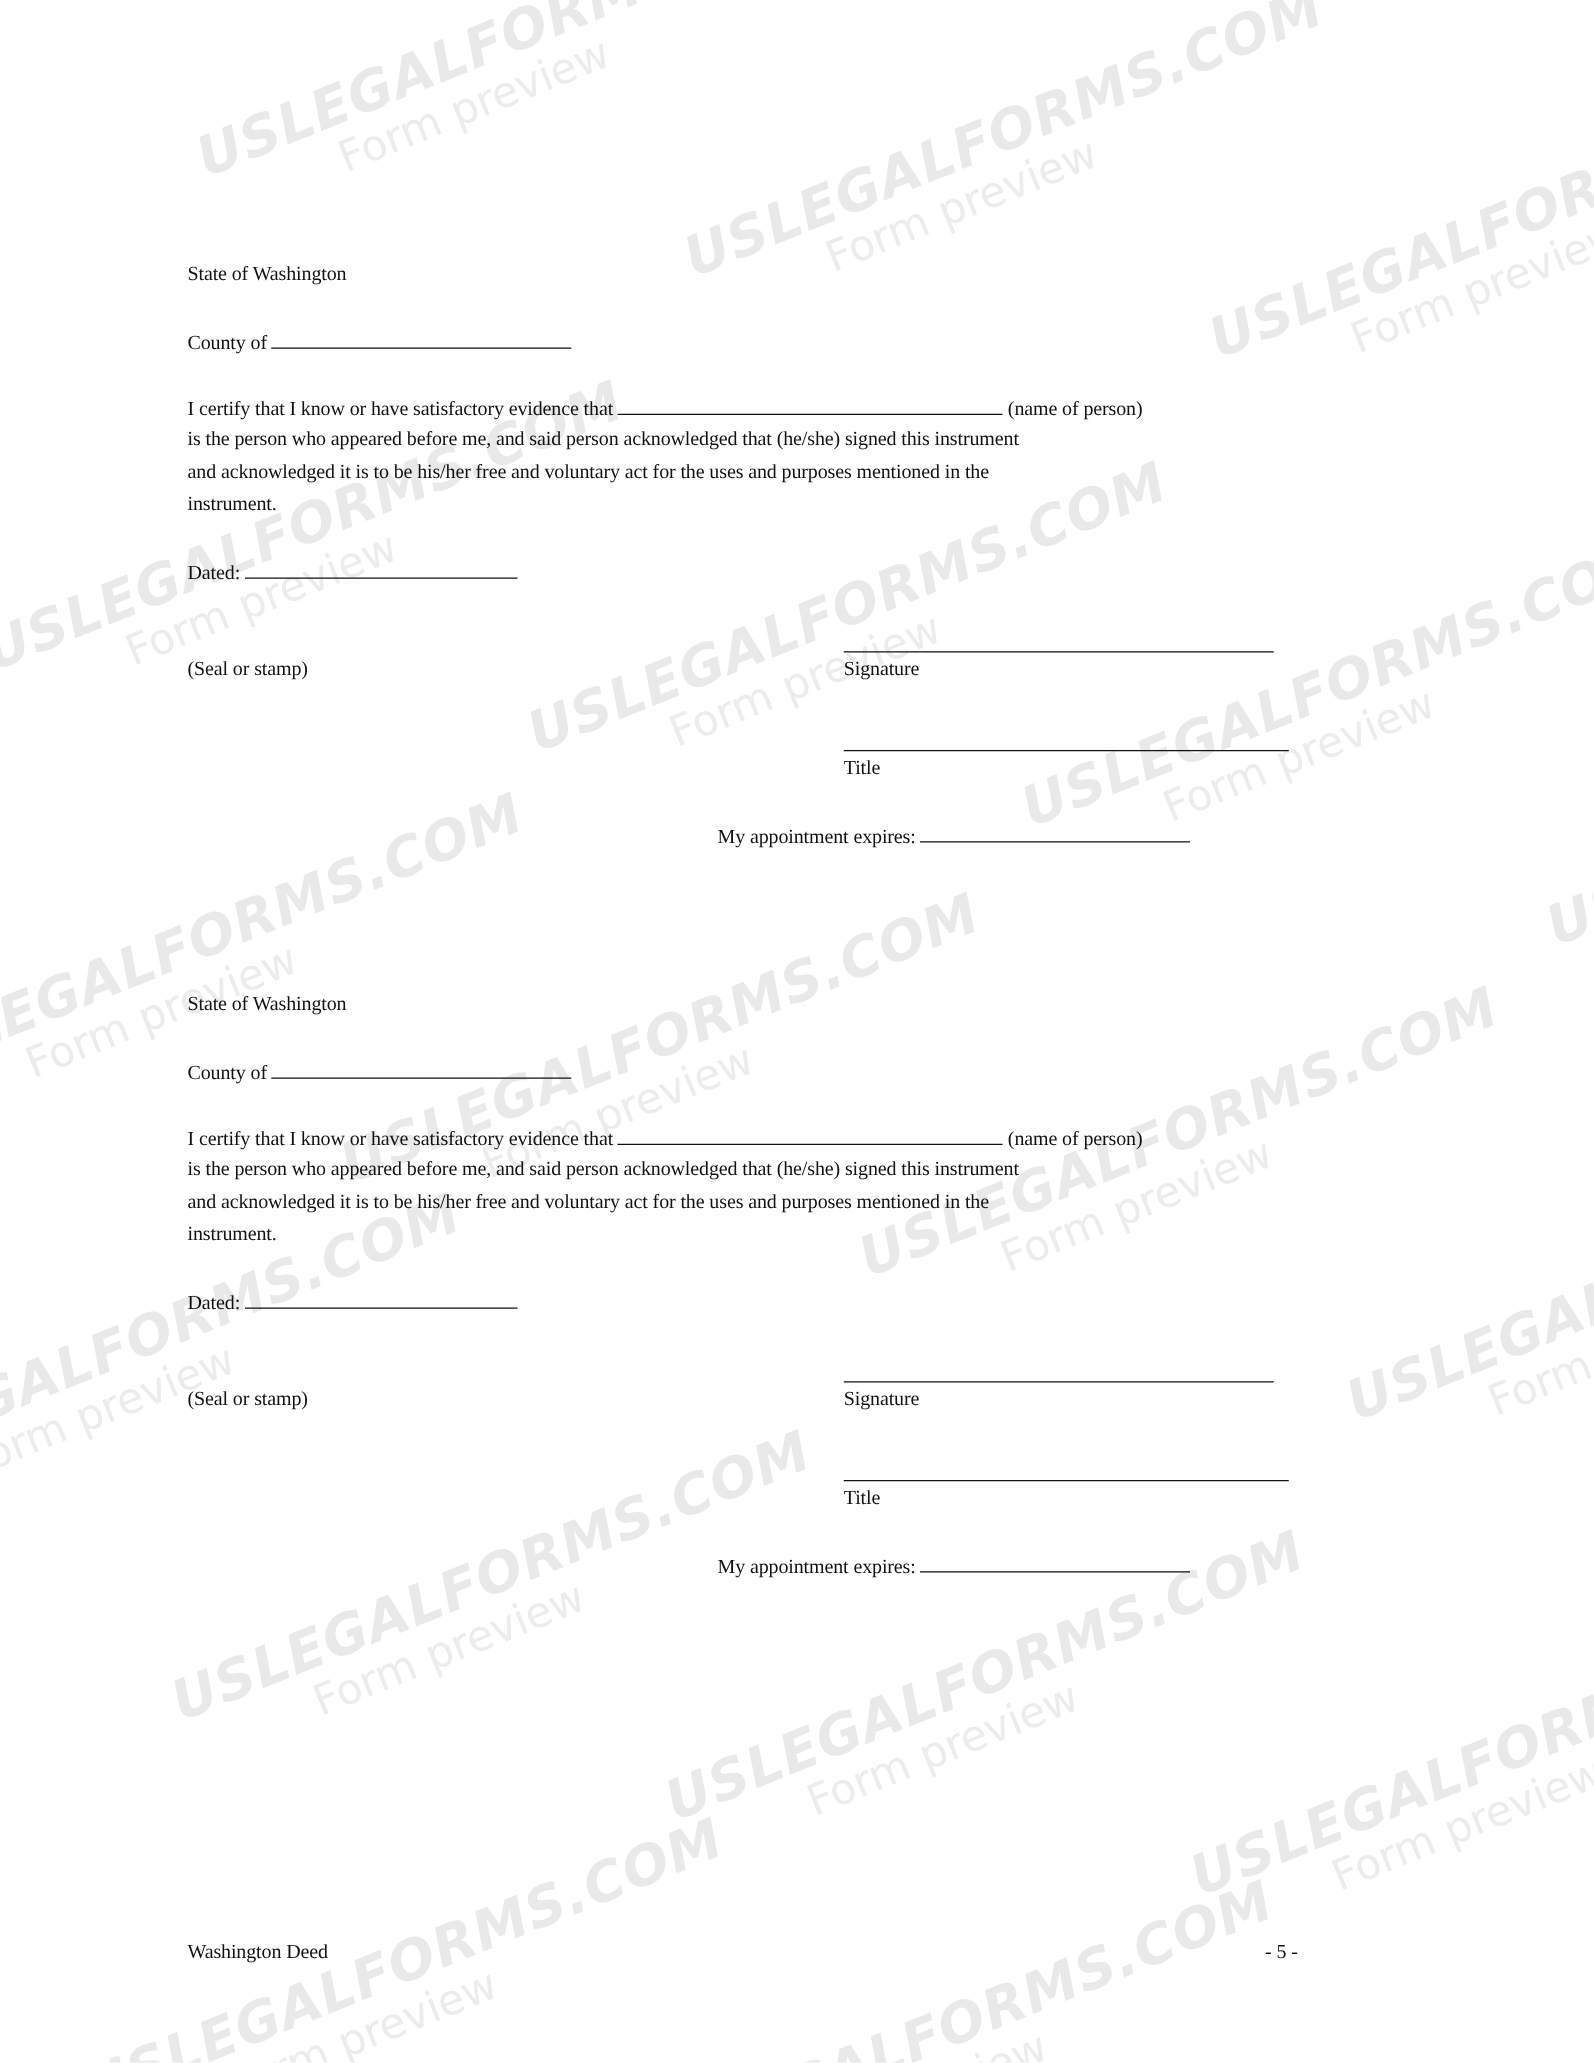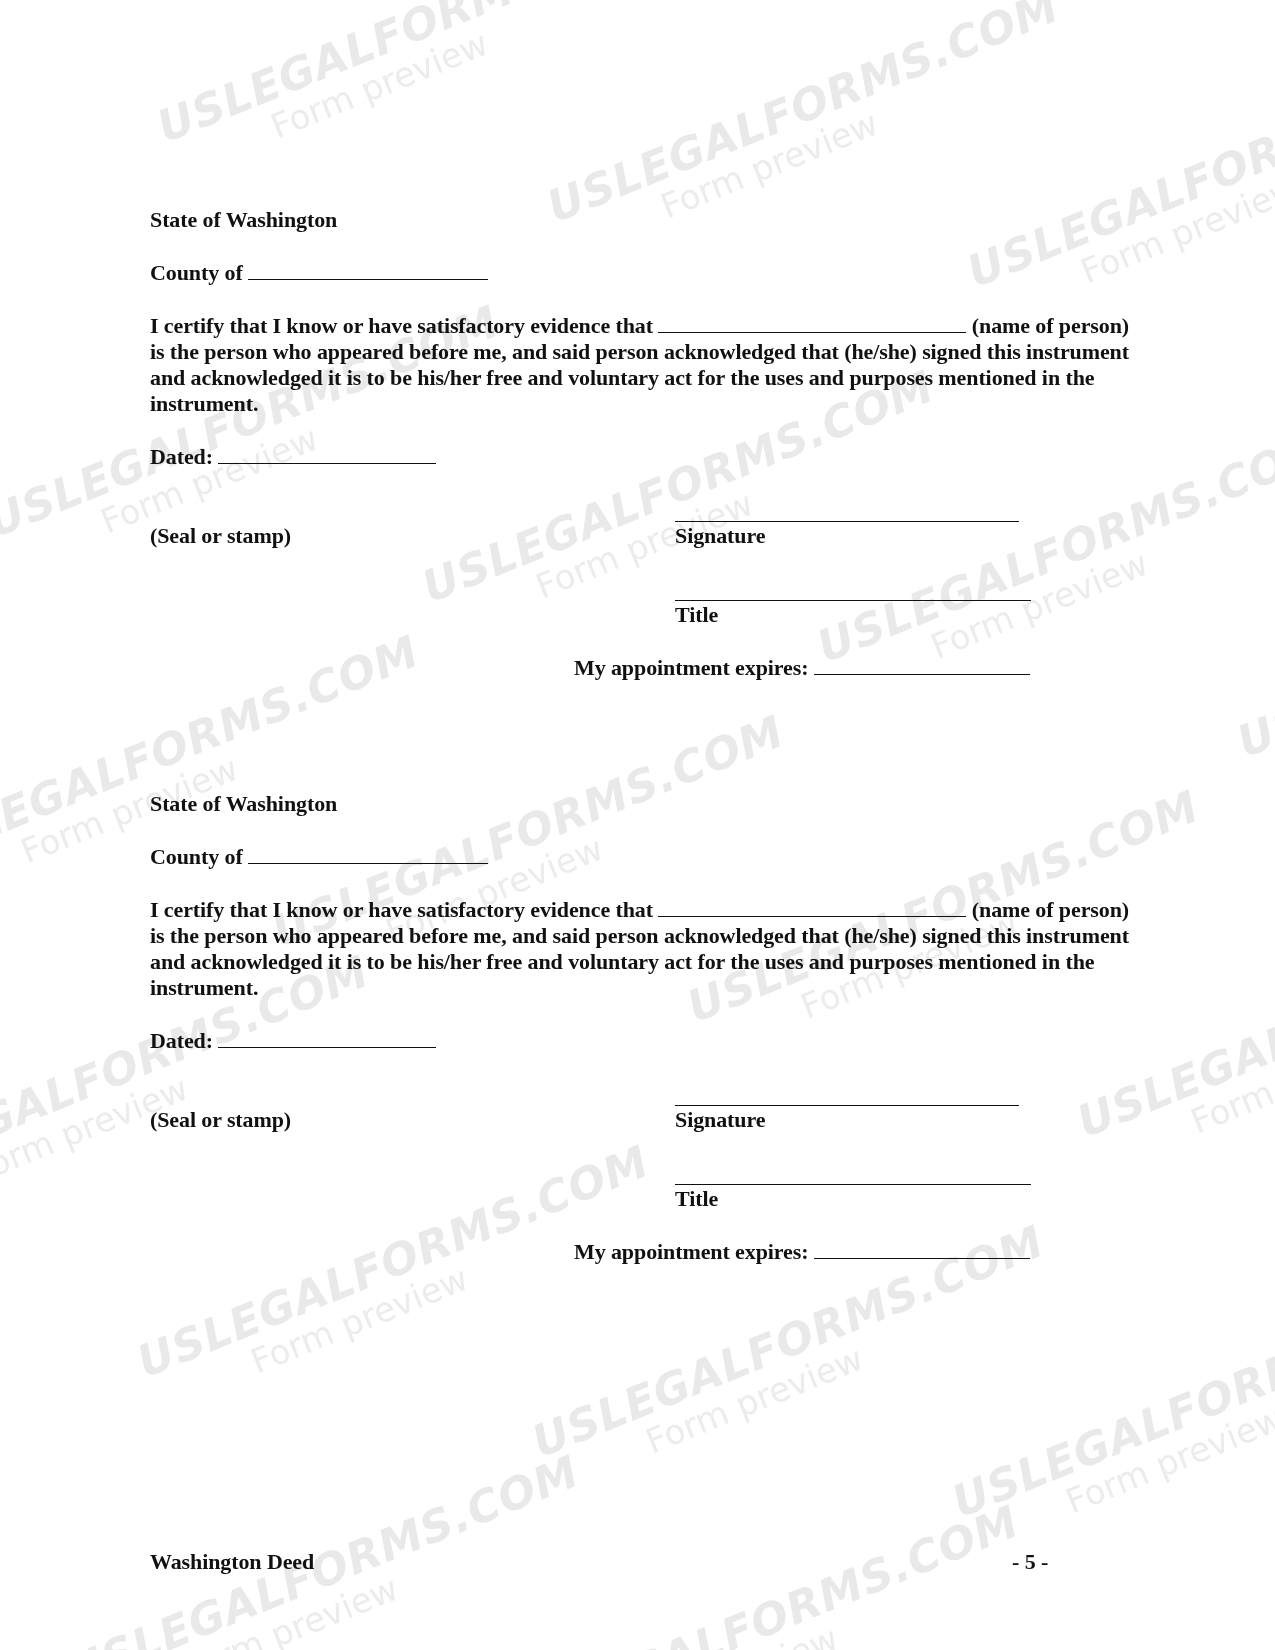--- a/index.html
+++ b/index.html
@@ -1,19 +1,19 @@
 <!DOCTYPE html>
 <html><head>
 <meta charset="utf-8">
 <style>
   html, body { margin: 0; padding: 0; background: #ffffff; }
   body { width: 1275px; height: 1650px; position: relative; overflow: hidden;
          font-family: "Liberation Serif", "DejaVu Serif", serif; color: #111; }
   .page { position: absolute; inset: 0; background: #fff; }
-  .t { position: absolute; font-size: 22px; line-height: 26px; white-space: pre; letter-spacing: -0.1px; font-weight: bold; }
+  .t { position: absolute; font-size: 16px; line-height: 26px; white-space: pre; letter-spacing: -0.1px; }
   .blank { display: inline-block; border-bottom: 1.3px solid #111; height: 18px; vertical-align: baseline; }
   .rule { position: absolute; border-top: 1.3px solid #111; height: 0; }
   .wm { position: absolute; transform-origin: left top; transform: rotate(-22deg); pointer-events: none;
         font-family: "DejaVu Sans", "Liberation Sans", sans-serif; color: #e9e9e9; white-space: nowrap; }
   .wm .big { display: block; font-weight: bold; font-style: italic; font-size: 44px; letter-spacing: 1px; }
   .wm .small { display: block; font-size: 34px; margin-left: 105px; margin-top: -4px; font-weight: normal; color: #ececec; }
   .layer-wm { position: absolute; inset: 0; z-index: 0; }
   .layer-text { position: absolute; inset: 0; z-index: 1; }
 </style>
 </head>

